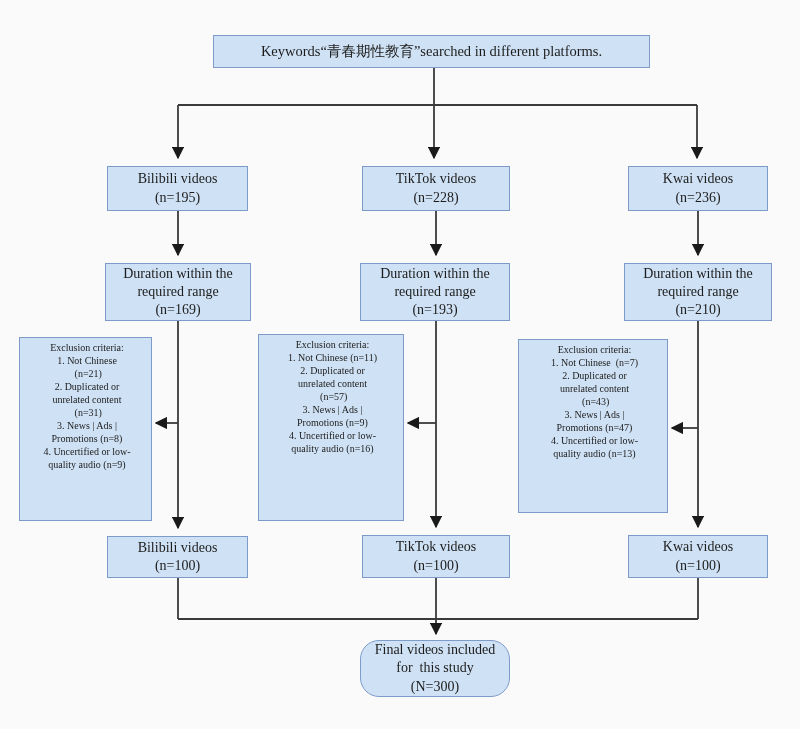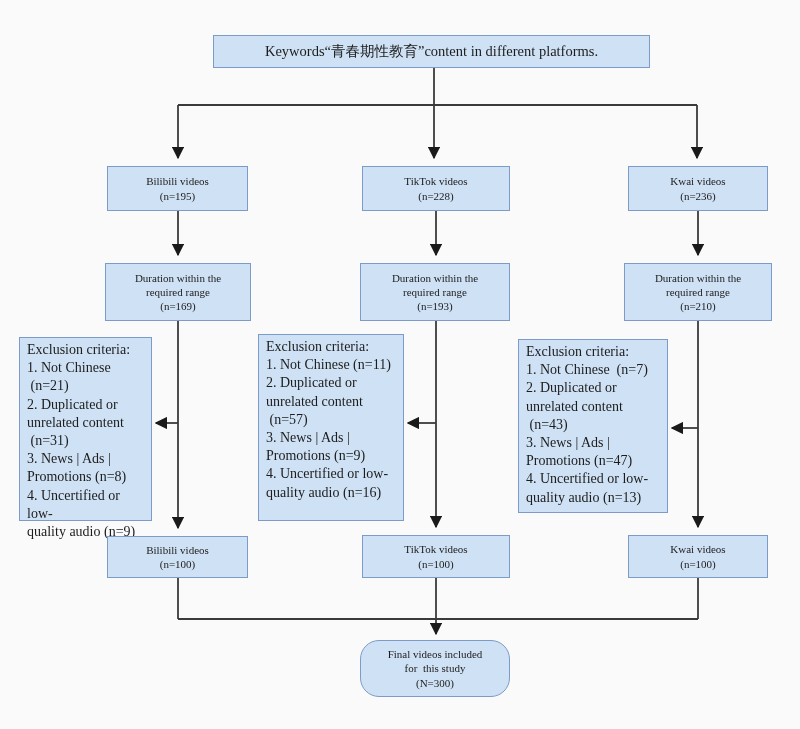--- a/index.html
+++ b/index.html
@@ -24,25 +24,25 @@
     position:absolute;
     background:var(--box-fill);
     border:1px solid var(--box-border);
     box-sizing:border-box;
     white-space:pre-wrap;
     line-height:1.3;
   }
   .center{
     display:flex;align-items:center;justify-content:center;
     text-align:center;
-    font-size:11px;
+    font-size:14px;
   }
   .excl{
-    text-align:left;
-    font-size:14px;
+    text-align:center;
+    font-size:10px;
     padding:3px 4px 3px 7px;
   }
   #title-box{left:213px;top:35px;width:437px;height:33px;font-size:14.5px;}
   #c0-initial{left:107px;top:166px;width:141px;height:45px;}
   #c1-initial{left:362px;top:166px;width:148px;height:45px;}
   #c2-initial{left:628px;top:166px;width:140px;height:45px;}
   #c0-duration{left:105px;top:263px;width:146px;height:58px;}
   #c1-duration{left:360px;top:263px;width:150px;height:58px;}
   #c2-duration{left:624px;top:263px;width:148px;height:58px;}
   #c0-exclusion{left:19px;top:337px;width:133px;height:184px;}
@@ -82,21 +82,21 @@
     <path class="stroke" d="M178,423 H156" marker-end="url(#arrow)"></path>
     <path class="stroke" d="M436,423 H408" marker-end="url(#arrow)"></path>
     <path class="stroke" d="M698,428 H672" marker-end="url(#arrow)"></path>
 
     <path class="stroke" d="M178,578 V619"></path>
     <path class="stroke" d="M698,578 V619"></path>
     <path class="stroke" d="M178,619 H698"></path>
     <path class="stroke" d="M436,578 V634" marker-end="url(#arrow)"></path>
   </svg>
 
-  <div id="title-box" class="box center">Keywords“青春期性教育”content in different platforms.</div>
+  <div id="title-box" class="box center">Keywords“青春期性教育”searched in different platforms.</div>
 
   <div id="c0-initial" class="box center">Bilibili videos
 (n=195)</div>
   <div id="c0-duration" class="box center">Duration within the
 required range
 (n=169)</div>
   <div id="c0-exclusion" class="box excl">Exclusion criteria:
 1. Not Chinese
  (n=21)
 2. Duplicated or

